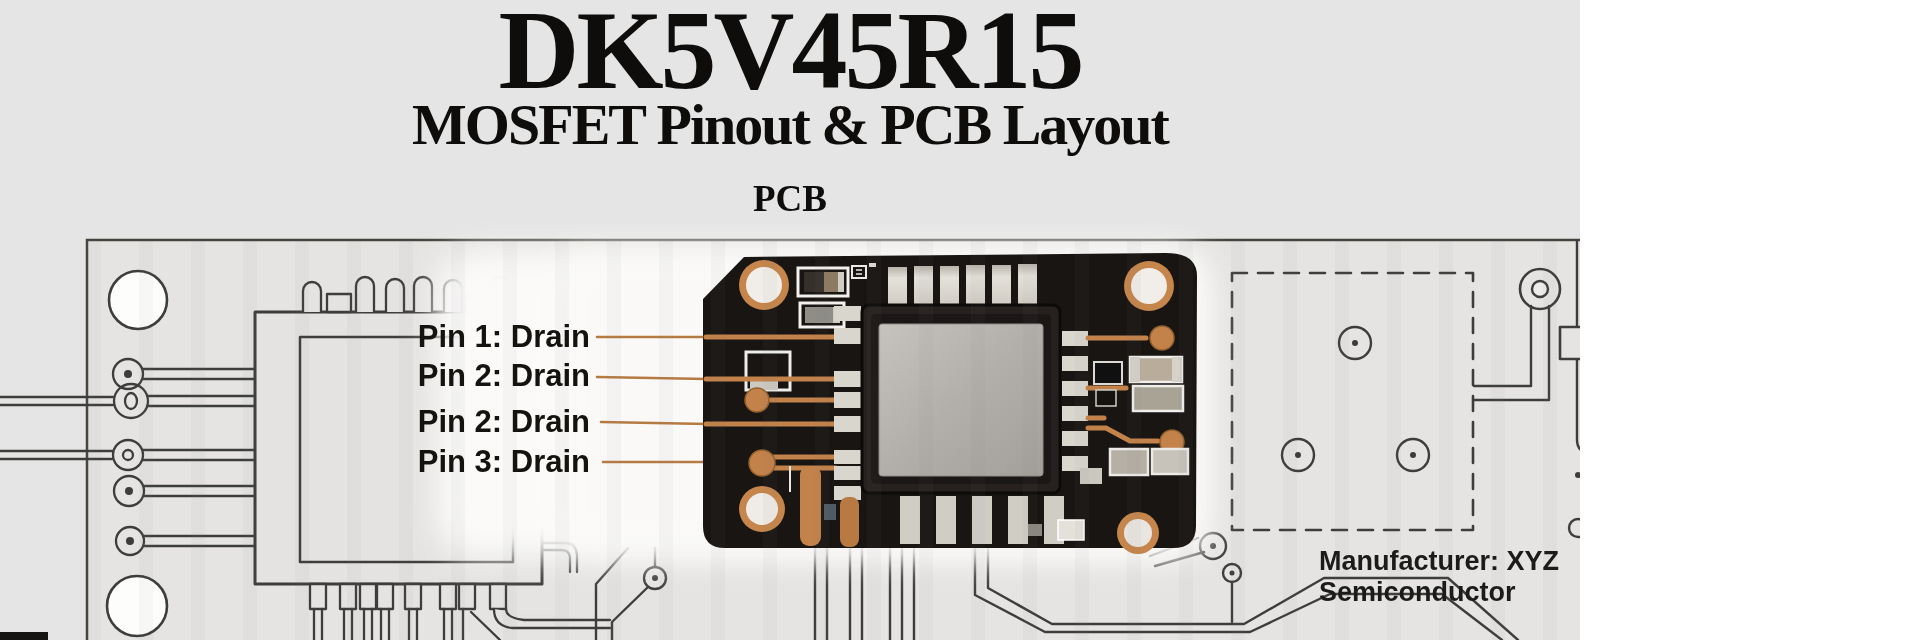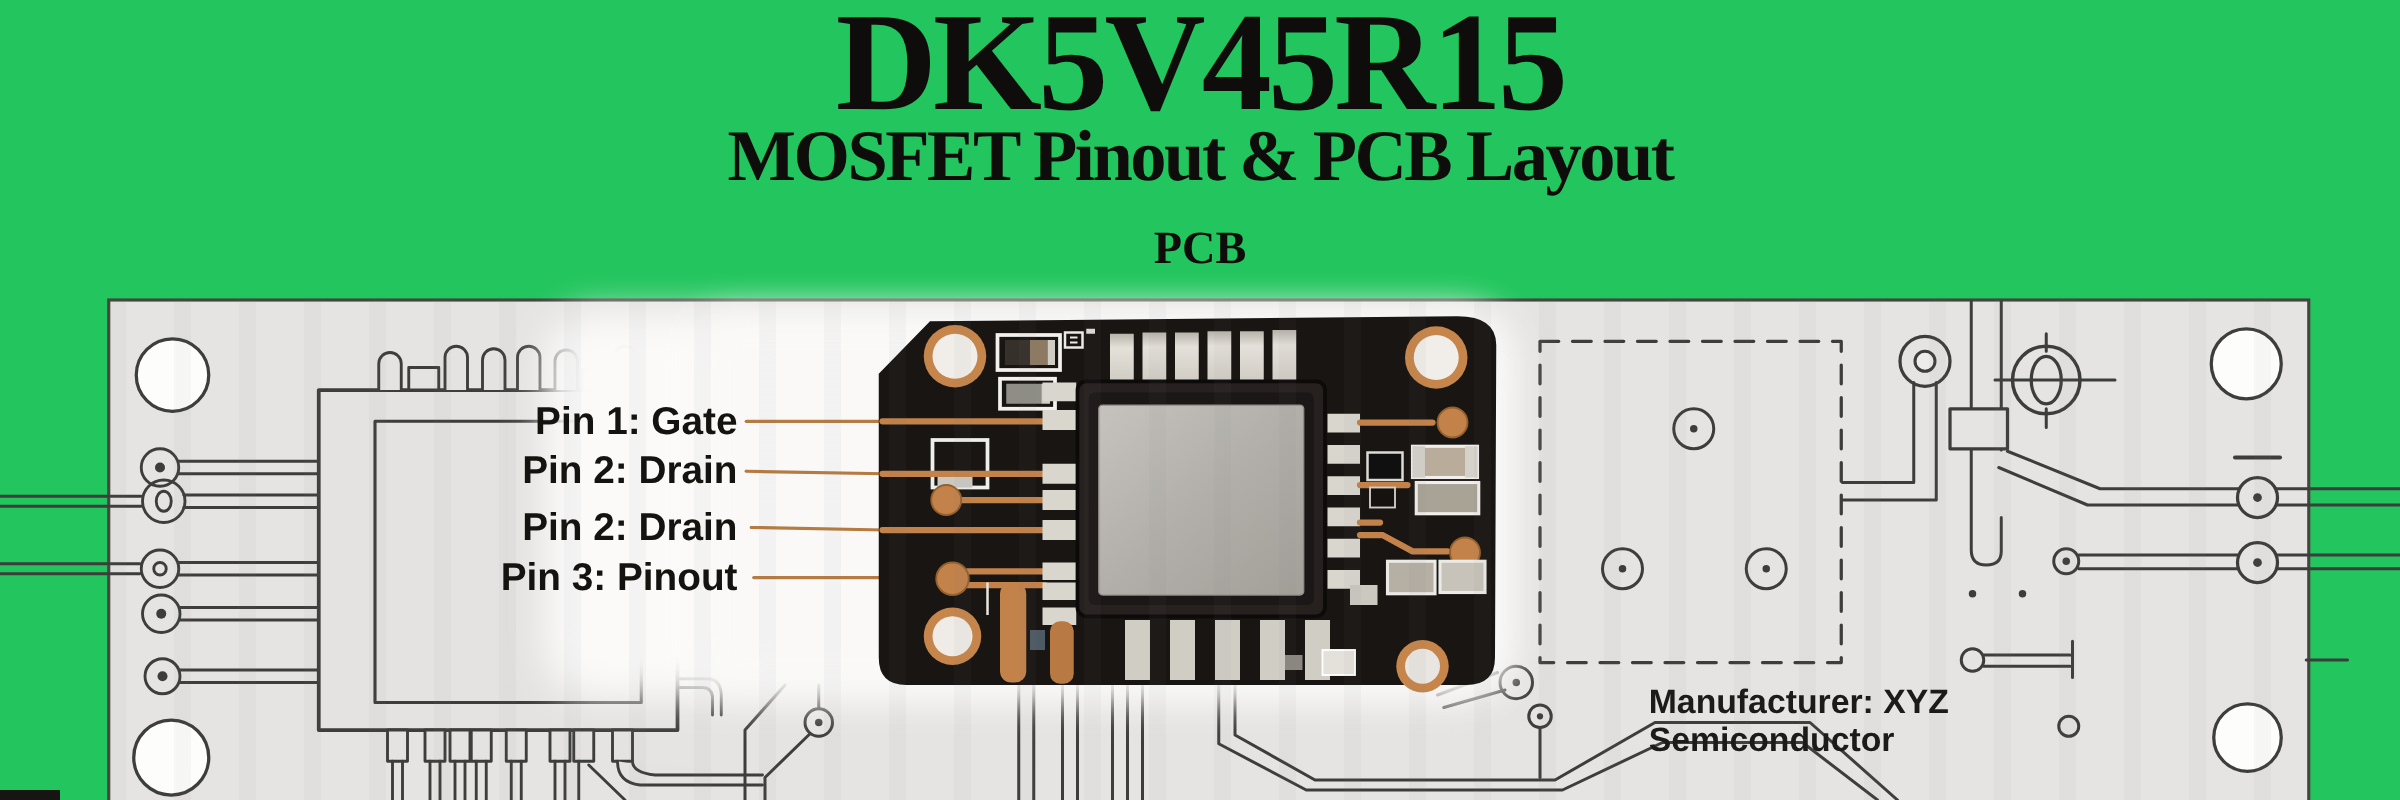--- a/index.html
+++ b/index.html
@@ -1,18 +1,18 @@
 <!DOCTYPE html>
 <html><head>
 <meta charset="utf-8">
 <style>
   html,body{margin:0;padding:0;background:#ffffff;}
   #stage{
-    position:relative;width:1920px;height:640px;overflow:hidden;
-    background:#22c55e;font-family:"Liberation Sans",sans-serif;
+    position:relative;width:1580px;height:640px;overflow:hidden;
+    background:#e5e5e5;font-family:"Liberation Sans",sans-serif;
   }
   .hdr{position:absolute;left:0;right:0;text-align:center;color:#0e0d0c;
        font-family:"Liberation Serif",serif;font-weight:bold;}
   #title{top:-6px;font-size:112px;letter-spacing:-3px;line-height:1.0;}
   #subtitle{top:96px;font-size:58px;letter-spacing:-2px;line-height:1.0;}
   #pcb-label{top:180px;font-size:37px;letter-spacing:0px;line-height:1.0;}
   .pin-label{
     position:absolute;left:280px;width:310px;text-align:right;
     font-size:31px;font-weight:600;color:#15130f;line-height:36px;height:36px;
     letter-spacing:0px;
@@ -298,19 +298,19 @@
       </g>
     </g>
   </svg>
 
   <div id="panel-texture"></div>
 
   <div id="title" class="hdr">DK5V45R15</div>
   <div id="subtitle" class="hdr">MOSFET Pinout &amp; PCB Layout</div>
   <div id="pcb-label" class="hdr">PCB</div>
 
-  <div id="pin1" class="pin-label">Pin 1: Gate</div>
+  <div id="pin1" class="pin-label">Pin 1: Drain</div>
   <div id="pin2" class="pin-label">Pin 2: Drain</div>
   <div id="pin3" class="pin-label">Pin 2: Drain</div>
-  <div id="pin4" class="pin-label">Pin 3: Pinout</div>
+  <div id="pin4" class="pin-label">Pin 3: Drain</div>
 
   <div id="manufacturer">Manufacturer: XYZ Semiconductor</div>
 </div>
 
 </body></html>

